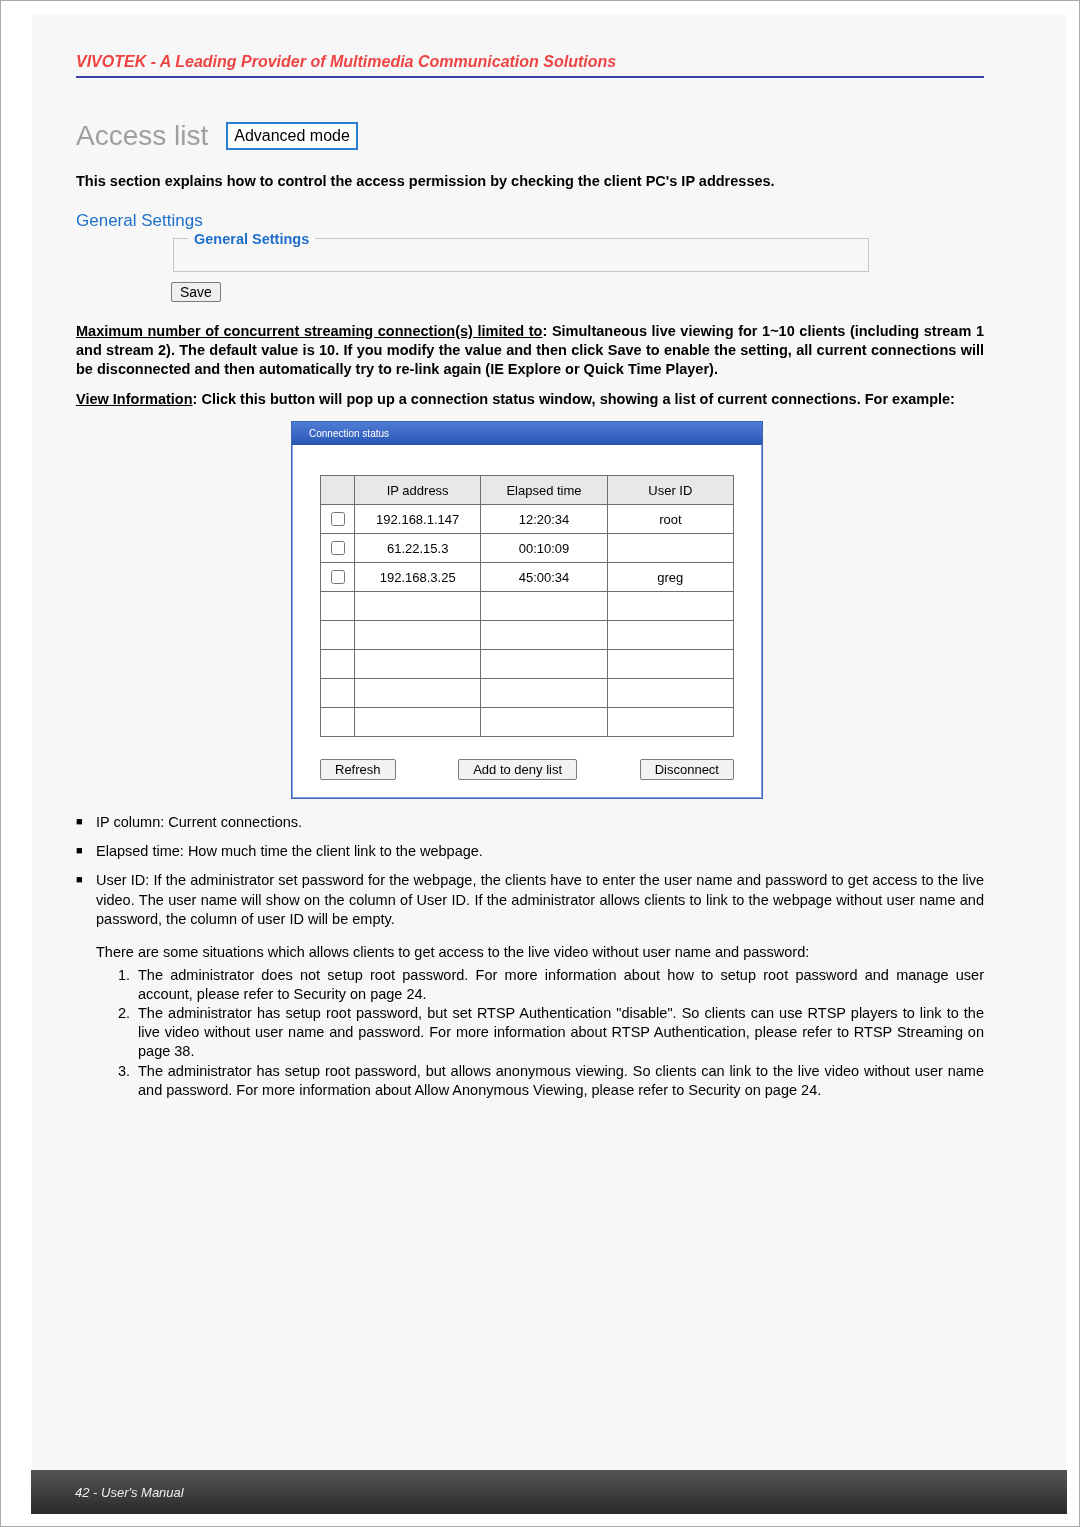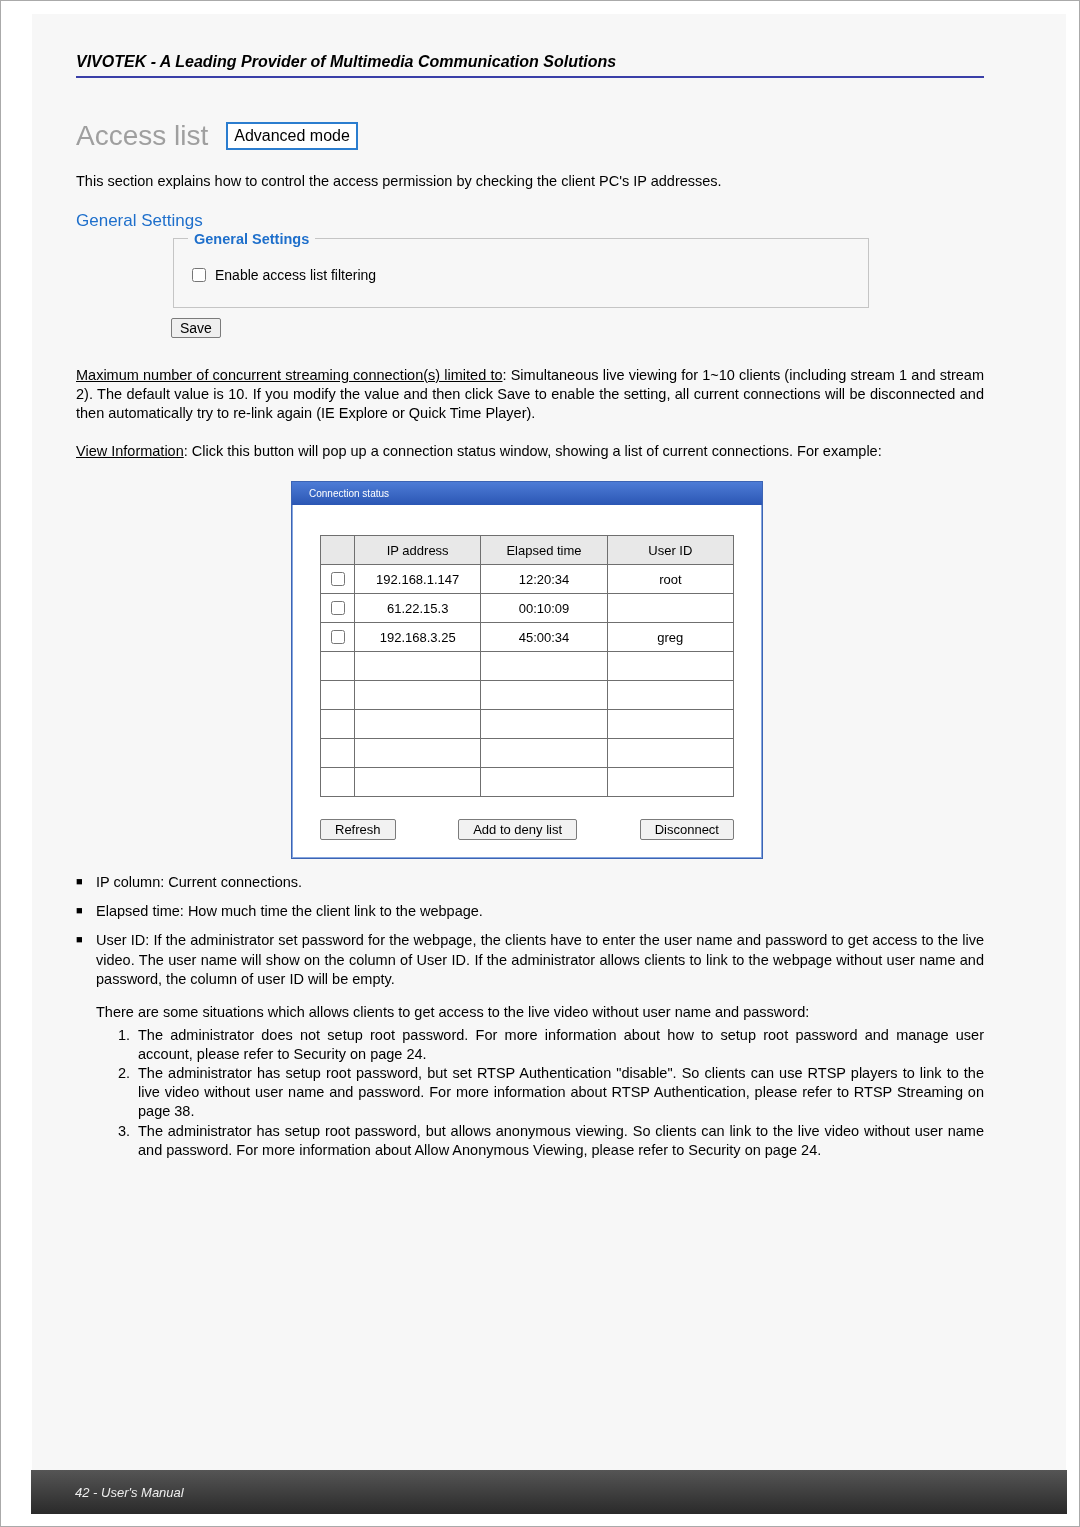--- a/index.html
+++ b/index.html
@@ -29,21 +29,21 @@
     border: 1px solid #fff;
   }
   .content {
     position: absolute;
     left: 75px;
     right: 95px;
     top: 52px;
     bottom: 60px;
   }
   .tagline {
-    color: #000000;
+    color: #ef4444;
     font-style: italic;
     font-weight: bold;
     font-size: 16px;
     padding-bottom: 5px;
     border-bottom: 2px solid #3a3fa8;
   }
   h1.page-title {
     color: #9f9f9f;
     font-weight: normal;
     font-size: 28px;
@@ -55,21 +55,22 @@
   .adv-badge {
     font-size: 16px;
     color: #000;
     background: #fff;
     border: 2px solid #2b7dcf;
     padding: 3px 6px;
   }
   p.intro, p.body, .justify {
     text-align: justify;
     line-height: 1.3;
-    margin: 20px 0;
+    margin: 12px 0;
+    font-weight: bold;
   }
   .section-subtitle {
     color: #1e6fcb;
     font-size: 17px;
     margin-top: 20px;
   }
   
   .gs-panel {
     margin-left: 95px;
     width: 700px;
@@ -228,24 +229,20 @@
       <span class="adv-badge">Advanced mode</span>
     </h1>
 
     <p class="intro">This section explains how to control the access permission by checking the client PC's IP addresses.</p>
 
     <div class="section-subtitle">General Settings</div>
 
     <div class="gs-panel">
       <fieldset class="gs">
         <legend>General Settings</legend>
-        <div class="fs-row">
-          <input type="checkbox" style="">
-          <span>Enable access list filtering</span>
-        </div>
       </fieldset>
     </div>
 
     <button class="save-btn">Save</button>
 
     <p class="body justify">
       <span class="u">Maximum number of concurrent streaming connection(s) limited to</span><span>: Simultaneous live viewing for 1~10 clients (including stream 1 and stream 2). The default value is 10. If you modify the value and then click Save to enable the setting, all current connections will be disconnected and then automatically try to re-link again (IE Explore or Quick Time Player).</span>
     </p>
 
     <p class="body justify">

